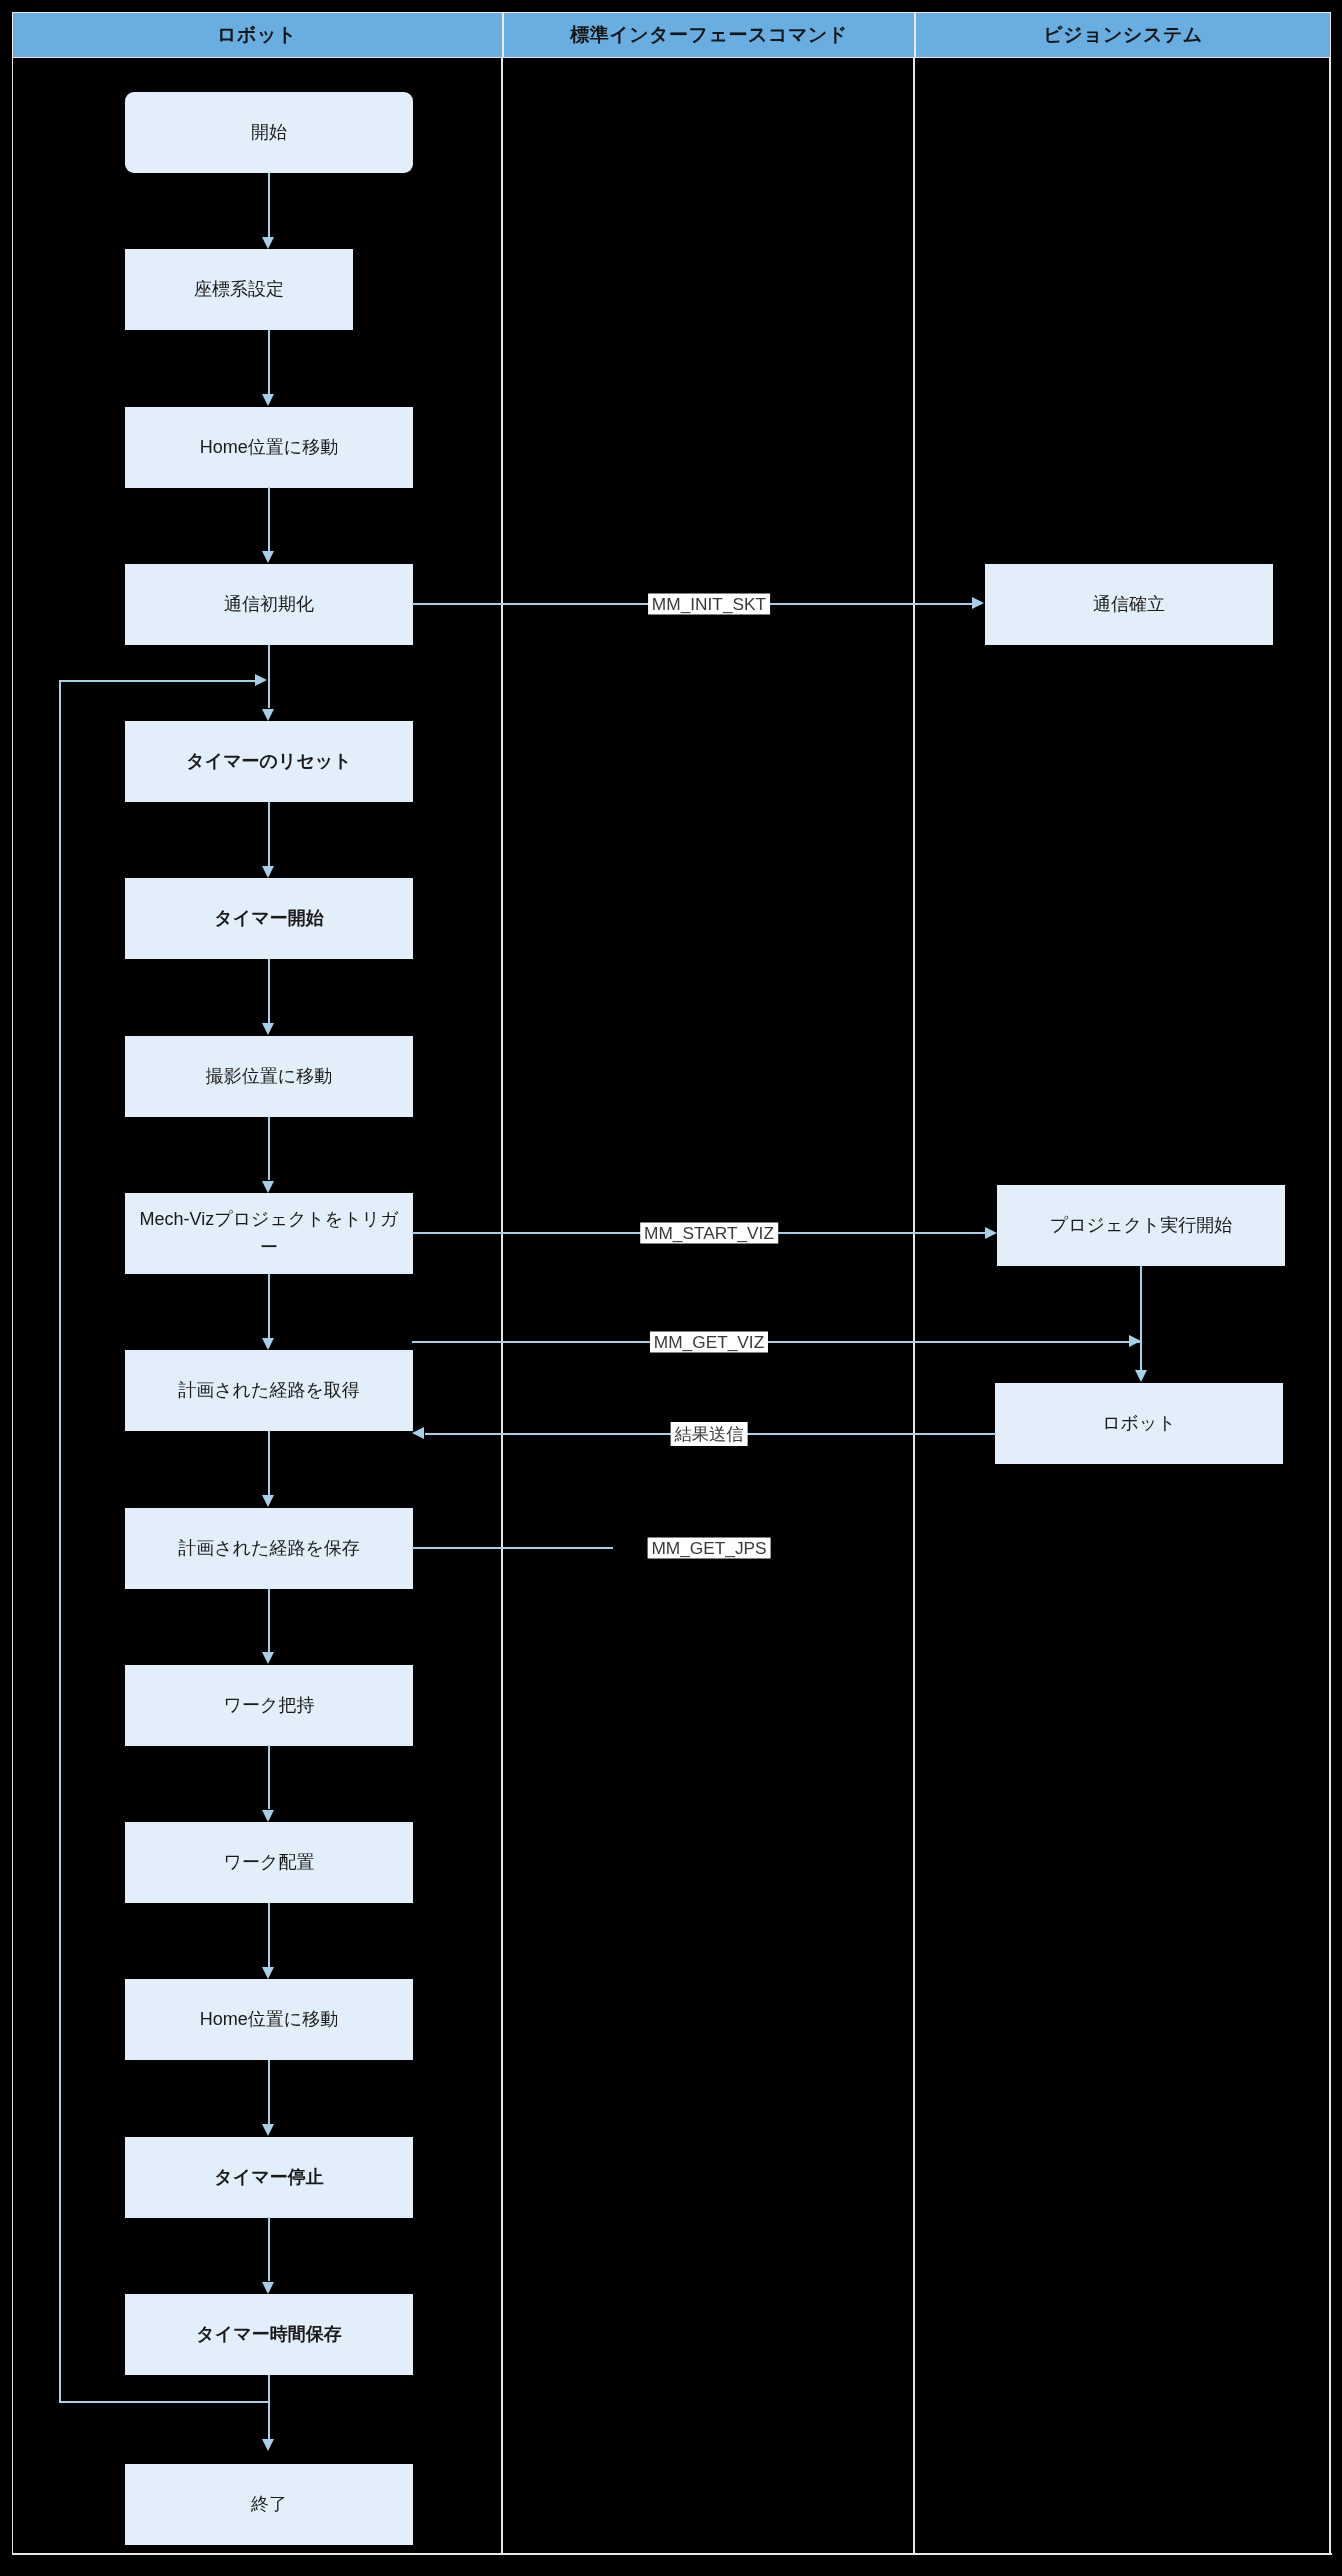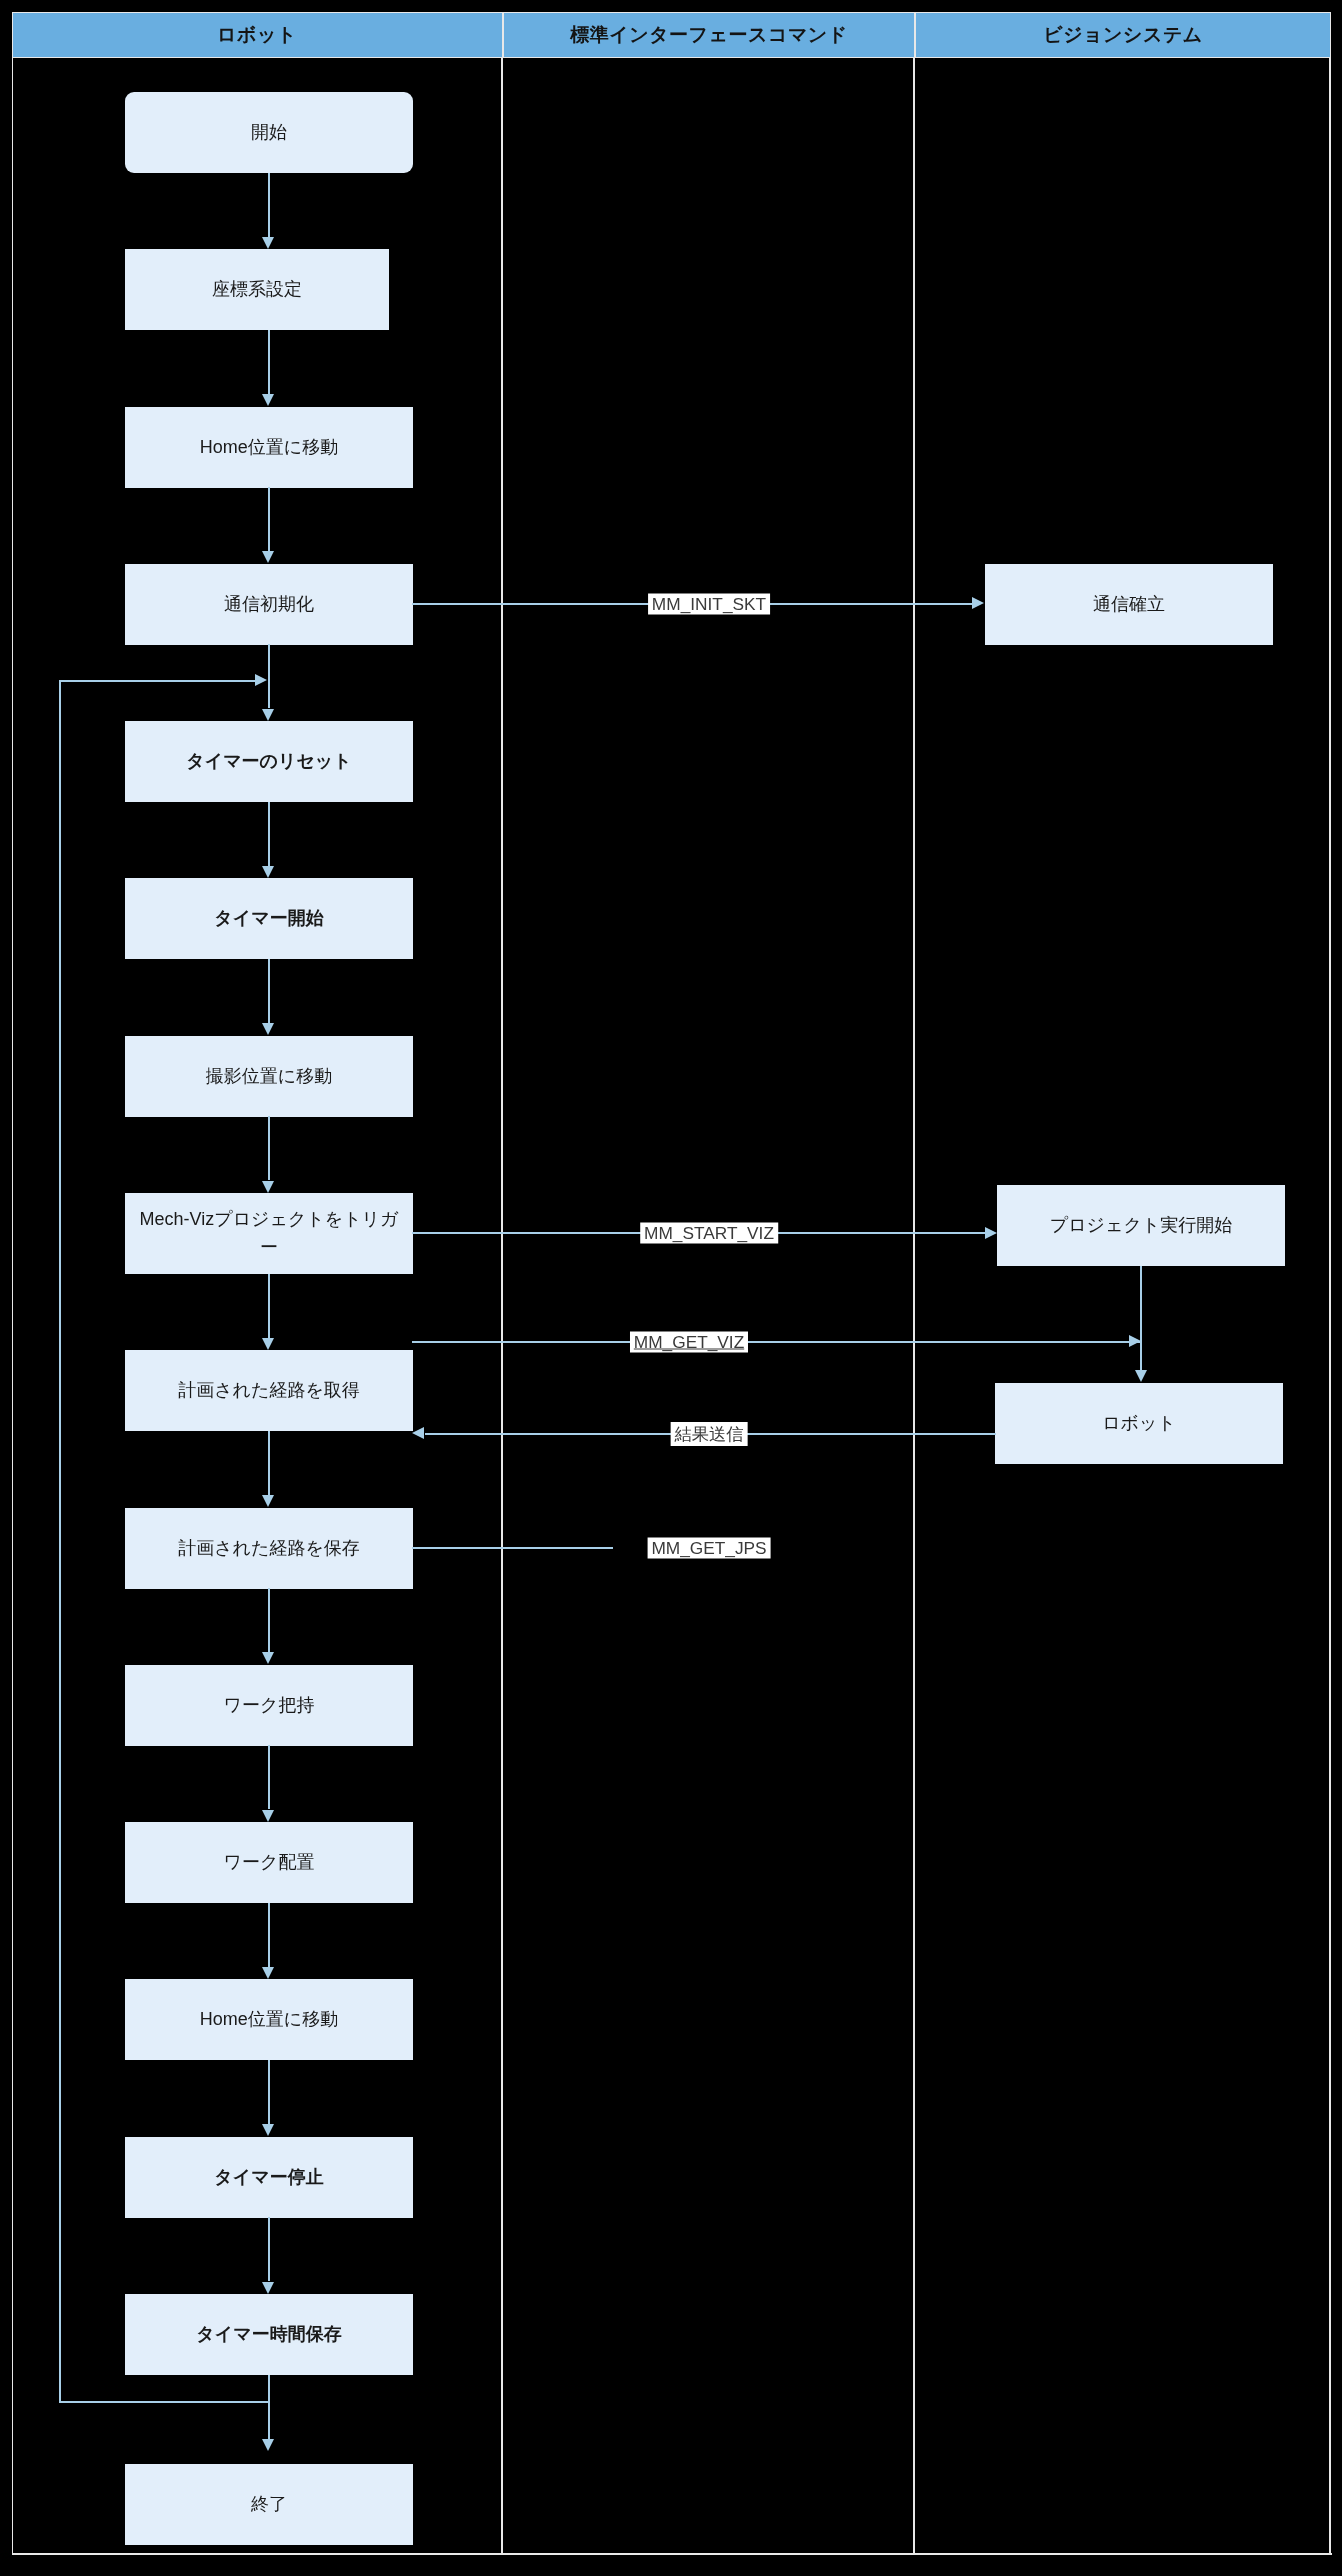--- a/index.html
+++ b/index.html
@@ -137,21 +137,21 @@
   <div class="lane-header" style="left:503px;width:412px;">標準インターフェースコマンド</div>
   <div class="lane-header" style="left:915px;width:416px;">ビジョンシステム</div>
 
   <div class="frame-left"></div>
   <div class="frame-right"></div>
   <div class="frame-bottom"></div>
   <div class="lane-divider" style="left:501px;"></div>
   <div class="lane-divider" style="left:913px;"></div>
 
   <div class="node" style="left:125px;top:92px;width:288px;height:81px;border-radius:9px;">開始</div>
-  <div class="node" style="left:125px;top:249px;width:264px;height:81px;">座標系設定</div>
+  <div class="node" style="left:125px;top:249px;width:228px;height:81px;">座標系設定</div>
   <div class="node" style="left:125px;top:407px;width:288px;height:81px;">Home位置に移動</div>
   <div class="node" style="left:125px;top:564px;width:288px;height:81px;">通信初期化</div>
   <div class="node bold" style="left:125px;top:721px;width:288px;height:81px;">タイマーのリセット</div>
   <div class="node bold" style="left:125px;top:878px;width:288px;height:81px;">タイマー開始</div>
   <div class="node" style="left:125px;top:1036px;width:288px;height:81px;">撮影位置に移動</div>
   <div class="node" style="left:125px;top:1193px;width:288px;height:81px;">Mech-Vizプロジェクトをトリガー</div>
   <div class="node" style="left:125px;top:1350px;width:288px;height:81px;">計画された経路を取得</div>
   <div class="node" style="left:125px;top:1508px;width:288px;height:81px;">計画された経路を保存</div>
   <div class="node" style="left:125px;top:1665px;width:288px;height:81px;">ワーク把持</div>
   <div class="node" style="left:125px;top:1822px;width:288px;height:81px;">ワーク配置</div>
@@ -217,21 +217,21 @@
   <div class="hline" style="left:412px;top:603px;width:560px;"></div>
   <div class="arrow-right" style="left:972px;top:597px;"></div>
   <div class="edge-label" style="left:709px;top:604px;">MM_INIT_SKT</div>
 
   <div class="hline" style="left:412px;top:1232px;width:573px;"></div>
   <div class="arrow-right" style="left:985px;top:1227px;"></div>
   <div class="edge-label" style="left:709px;top:1233px;">MM_START_VIZ</div>
 
   <div class="hline" style="left:412px;top:1341px;width:729px;"></div>
   <div class="arrow-right" style="left:1129px;top:1335px;"></div>
-  <div class="edge-label" style="left:689px;top:1342px;text-decoration:underline;">MM_GET_VIZ</div>
+  <div class="edge-label" style="left:709px;top:1342px;">MM_GET_VIZ</div>
 
   <div class="vline" style="left:1140px;top:1266px;height:105px;"></div>
   <div class="arrow-down" style="left:1135px;top:1370px;"></div>
 
   <div class="hline" style="left:425px;top:1433px;width:571px;"></div>
   <div class="arrow-left" style="left:412px;top:1427px;"></div>
   <div class="edge-label" style="left:709px;top:1434px;">結果送信</div>
 
   <div class="hline" style="left:412px;top:1547px;width:201px;"></div>
   <div class="edge-label" style="left:709px;top:1548px;">MM_GET_JPS</div>

